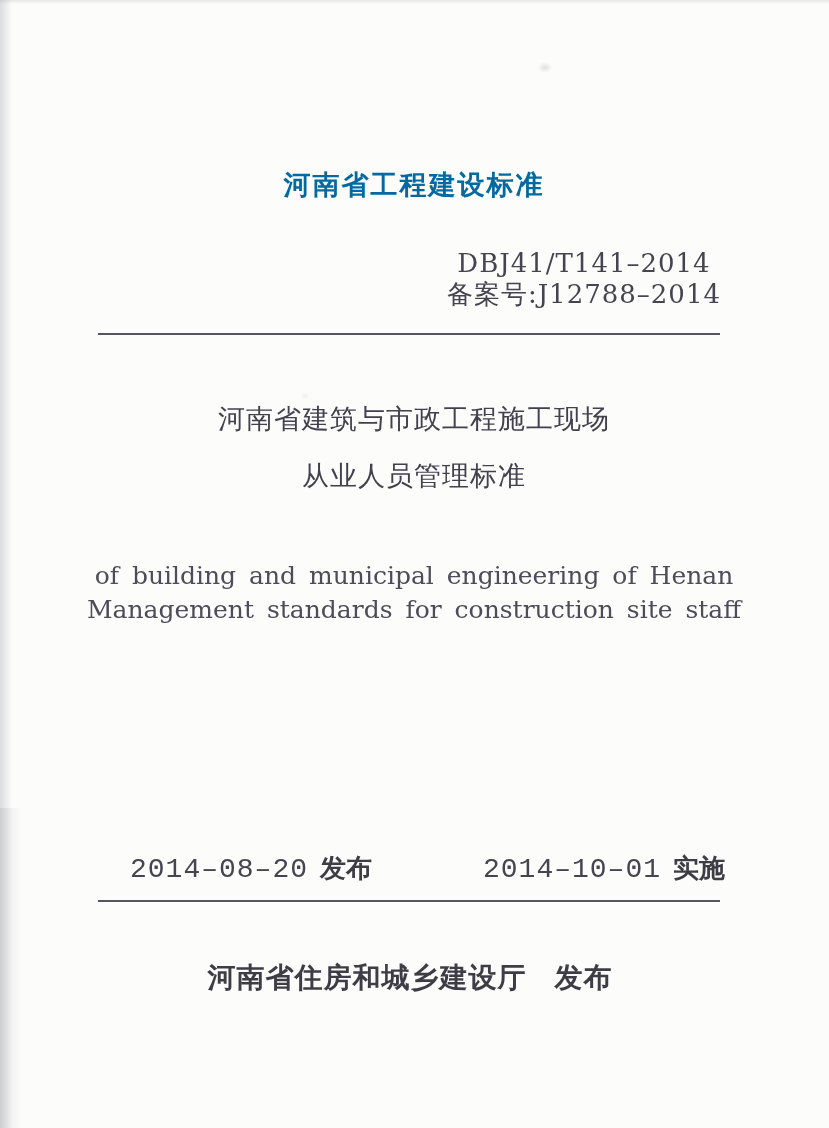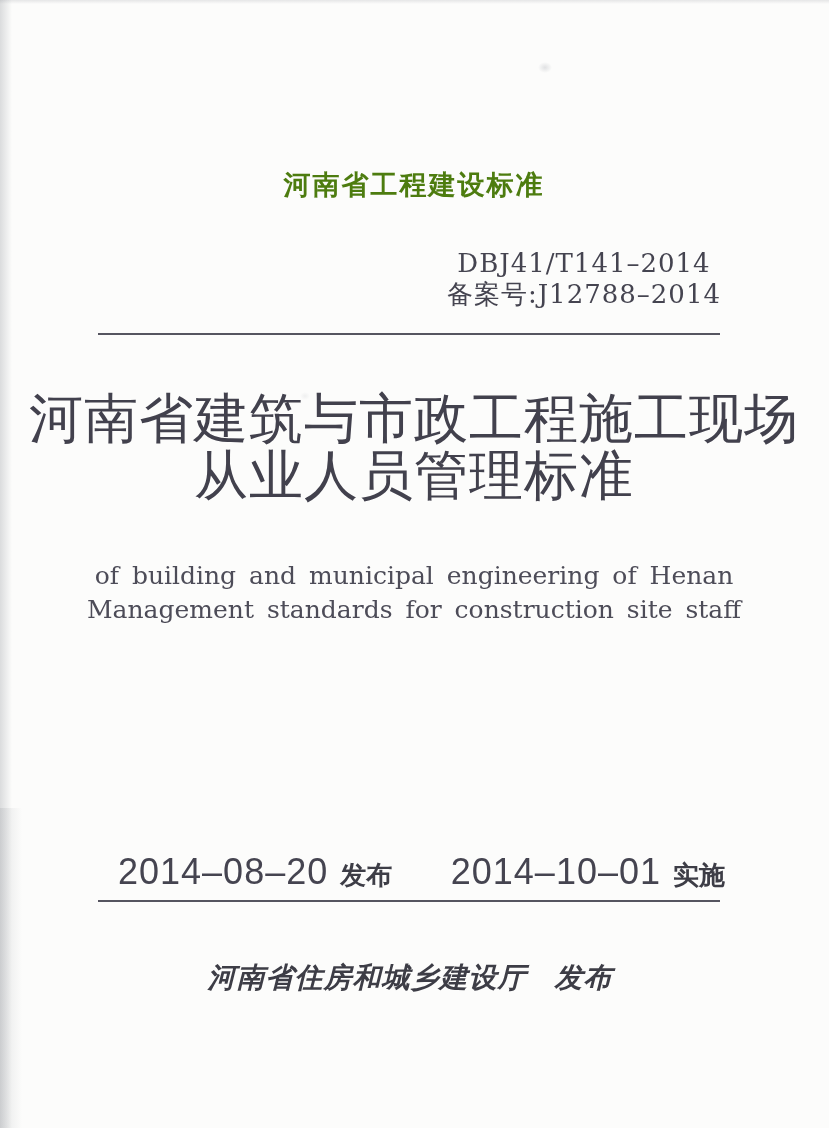--- a/index.html
+++ b/index.html
@@ -40,21 +40,21 @@
   }
 
   
   .series-label {
     position: absolute; top: 167px; left: 4px; width: 820px;
     text-align: center;
     font-family: "DejaVu Sans", "Liberation Sans", sans-serif;
     font-weight: bold;
     font-size: 27px;
     letter-spacing: 2px;
-    color: #4d7c0f;
+    color: #0369a1;
   }
 
   
   .std-block {
     position: absolute; top: 248px; right: 108px;
     text-align: center;
     font-family: "DejaVu Serif", "Liberation Serif", serif;
     font-size: 26px;
     line-height: 31px;
     color: #454450;
@@ -66,21 +66,21 @@
     background: #565560;
   }
   .rule-top { top: 333px; }
   .rule-bottom { top: 900px; }
 
   
   .main-title {
     position: absolute; top: 390px; left: 4px; width: 820px;
     text-align: center;
     font-family: "DejaVu Serif", "Liberation Serif", serif;
-    font-size: 54px;
+    font-size: 27px;
     line-height: 57px;
     letter-spacing: 1px;
     color: #42414d;
   }
 
   
   .title-en {
     position: absolute; top: 559px; left: 4px; width: 820px;
     text-align: center;
     font-family: "DejaVu Serif", "Liberation Serif", serif;
@@ -91,44 +91,44 @@
   }
 
   
   .dates-row {
     position: absolute; top: 851px; left: 118px; right: 104px;
     display: flex;
     justify-content: space-between;
     align-items: baseline;
   }
   .date-value {
-    font-family: Liberation Sans, sans-serif;
-    font-size: 36px;
+    font-family: Liberation Mono, monospace;
+    font-size: 28px;
     letter-spacing: 1px;
     color: #454450;
+    margin-left: 12px;
   }
   .date-label {
     font-family: "DejaVu Sans", "Liberation Sans", sans-serif;
     font-weight: bold;
     font-size: 26px;
     margin-left: 12px;
     color: #3d3d46;
   }
 
   
   .publisher-row {
     position: absolute; top: 959px; left: 4px; width: 812px;
     text-align: center;
     font-family: "DejaVu Sans", "Liberation Sans", sans-serif;
     font-weight: bold;
     font-size: 28px;
     letter-spacing: 1px;
     color: #3d3d46;
     white-space: nowrap;
-    font-style: italic;
   }
   .publisher-gap {
     display: inline-block;
     width: 28px;
   }
 </style>
 </head>
 <body>
 
 <div class="page">

